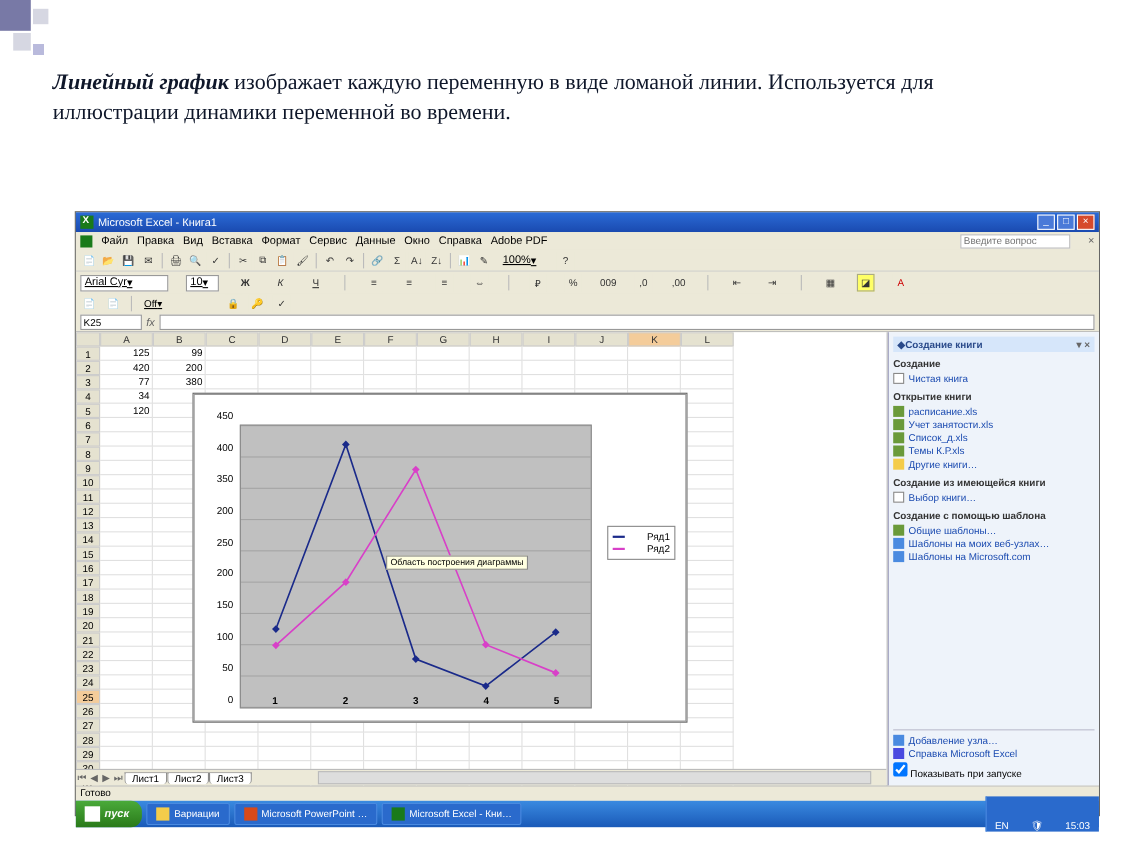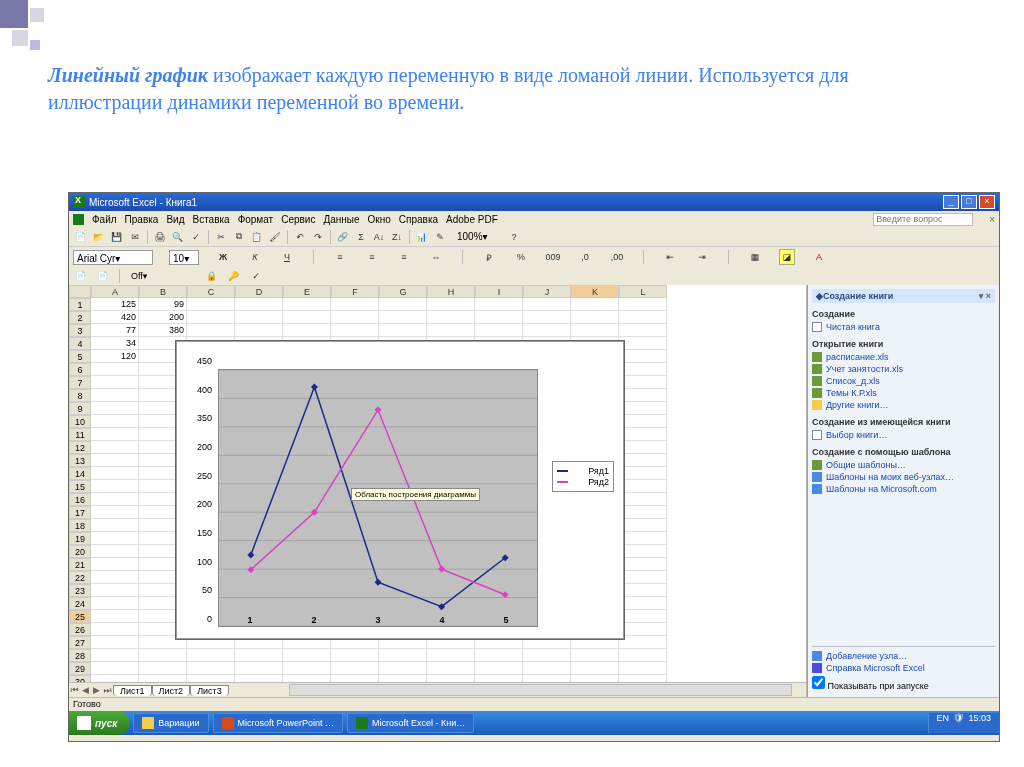--- a/index.html
+++ b/index.html
@@ -6,21 +6,21 @@
   body { font-family: "Tahoma", sans-serif; background: #fff; width: 1024px; height: 767px; overflow: hidden; position: relative; }
   
   
   .deco { position: absolute; top: 0; left: 0; width: 120px; height: 60px; }
   .deco span { position: absolute; background: #a9a9c8; }
   .deco .b1 { top: 0; left: 0; width: 28px; height: 28px; background: #7879a6; }
   .deco .b2 { top: 8px; left: 30px; width: 14px; height: 14px; background: #d6d7e2; }
   .deco .b3 { top: 30px; left: 12px; width: 16px; height: 16px; background: #d6d7e2; }
   .deco .b4 { top: 40px; left: 30px; width: 10px; height: 10px; background: #b9badc; }
 
-  .slide-text { position: absolute; top: 62px; left: 48px; width: 920px; font: 20px/1.35 Georgia, serif; color: #3b82f6; }
+  .slide-text { position: absolute; top: 62px; left: 48px; width: 920px; font: 20px/1.35 Georgia, serif; color: #0f172a; }
   .slide-text .bold-italic { font-weight: bold; font-style: italic; }
 
   .excel-window { position: absolute; top: 192px; left: 68px; width: 932px; height: 550px; border: 1px solid #666; background: #ece9d8; font-size: 10px; }
   
   .titlebar { height: 18px; background: linear-gradient(#2b6bd6, #1a4ab0); color: #fff; display: flex; align-items: center; padding: 0 4px; font-size: 10px; }
   .titlebar .icon { width: 12px; height: 12px; background: #1a7a1a; margin-right: 4px; display: inline-block; position: relative; }
   .titlebar .icon::after { content: "X"; position: absolute; top: -1px; left: 2px; color: #fff; font-size: 9px; font-weight: bold; }
   .titlebar .spacer { flex: 1; }
   .wbtns { display: flex; gap: 2px; }
   .wbtn { width: 16px; height: 14px; background: #4a7ad8; border: 1px solid #fff; color: #fff; text-align: center; font-size: 9px; line-height: 11px; }
@@ -31,21 +31,21 @@
   .menubar span { cursor: default; }
   .menubar .qfield { margin-left: auto; width: 100px; height: 13px; border: 1px solid #bbb; font-size: 9px; padding: 0 2px; color: #999; }
   .menubar .xx { color: #666; margin-left: 4px; }
 
   .toolbar { height: 20px; background: #ece9d8; border-bottom: 1px solid #ccc; display: flex; align-items: center; padding: 0 4px; gap: 2px; }
   .tbb { width: 16px; height: 16px; border: 1px solid transparent; background: #ece9d8; display: inline-flex; align-items: center; justify-content: center; font-size: 9px; color: #333; }
   .sep { width: 1px; height: 14px; background: #bbb; margin: 0 2px; }
 
   .fmtbar { height: 20px; background: #ece9d8; display: flex; align-items: center; padding: 0 4px; gap: 16px; font-size: 10px; }
   .fmtbar select, .fmtbar .combo { height: 15px; font-size: 10px; border: 1px solid #999; background: #fff; }
-  .combo { display: inline-flex; align-items: flex-end; padding: 0 3px; min-width: 50px; }
+  .combo { display: inline-flex; align-items: flex-start; padding: 0 3px; min-width: 50px; text-decoration: underline; }
 
   .securitybar { height: 18px; background: #ece9d8; display: flex; align-items: center; padding: 0 4px; gap: 6px; font-size: 9px; }
   .securitybar .combo { min-width: 70px; }
 
   .fxbar { height: 17px; background: #ece9d8; display: flex; align-items: center; padding: 0 4px; gap: 4px; border-bottom: 1px solid #bbb; }
   .fxbar .namebox { width: 56px; height: 14px; border: 1px solid #999; background: #fff; font-size: 9px; padding: 0 2px; }
   .fxbar .fx { font-style: italic; color: #666; font-size: 10px; }
   .fxbar .fxinput { flex: 1; height: 14px; border: 1px solid #999; background: #fff; }
 
   .workarea { display: flex; height: 412px; background: #fff; }
@@ -88,21 +88,21 @@
   .taskpane a .ico.folder { background: #f4cc4a; }
   .taskpane .bottom { margin-top: auto; border-top: 1px solid #bbc; padding-top: 3px; }
 
   .statusbar { height: 14px; background: #ece9d8; border-top: 1px solid #bbb; font-size: 9px; padding: 0 4px; line-height: 13px; }
 
   .taskbar { height: 24px; background: linear-gradient(#3a8ae0, #1a5ab8); display: flex; align-items: center; font-size: 10px; color: #fff; }
   .start { height: 24px; background: linear-gradient(#4aaa3a, #2a7a1a); padding: 0 12px 0 8px; border-radius: 0 10px 10px 0; display: flex; align-items: center; font-style: italic; font-weight: bold; gap: 4px; }
   .start .winlogo { width: 14px; height: 14px; background: #fff; display: inline-block; position: relative; }
   .tbitem { height: 20px; background: #2a6acc; border: 1px solid #4a8ae0; margin-left: 4px; padding: 0 8px; display: flex; align-items: center; gap: 4px; font-size: 9px; border-radius: 2px; }
   .tbitem .ico { width: 12px; height: 12px; display: inline-block; }
-  .tray { margin-left: auto; background: #2a6acc; height: 20px; padding: 0 8px; display: flex; align-items: flex-start; gap: 4px; font-size: 9px; border-left: 1px solid #4a8ae0; }
+  .tray { margin-left: auto; background: #2a6acc; height: 32px; padding: 0 8px; display: flex; align-items: flex-end; gap: 20px; font-size: 9px; border-left: 1px solid #4a8ae0; }
 </style>
 </head>
 <body>
 
 <div class="deco">
   <span class="b1"></span>
     <span class="b2"></span>
     <span class="b3"></span>
     <span class="b4"></span>
 </div>
@@ -203,20 +203,25 @@
     <span class="sep"></span>
     <span class="combo">
         <span>Off</span> 
         <span>▾</span>
       </span>
     <span class="tbb">🔒</span>
     <span class="tbb">🔑</span>
     <span class="tbb">✓</span>
   </div>
 
+  <div class="fxbar">
+    <input class="namebox" value="K25" style="">
+    <span class="fx">fx</span>
+    <div class="fxinput"></div>
+  </div>
 
   <div class="workarea">
     <div class="spreadsheet">
       <div class="grid" id="grid">
           <div class="hdr"></div>
           <div class="hdr">A</div>
           <div class="hdr">B</div>
           <div class="hdr">C</div>
           <div class="hdr">D</div>
           <div class="hdr">E</div>

